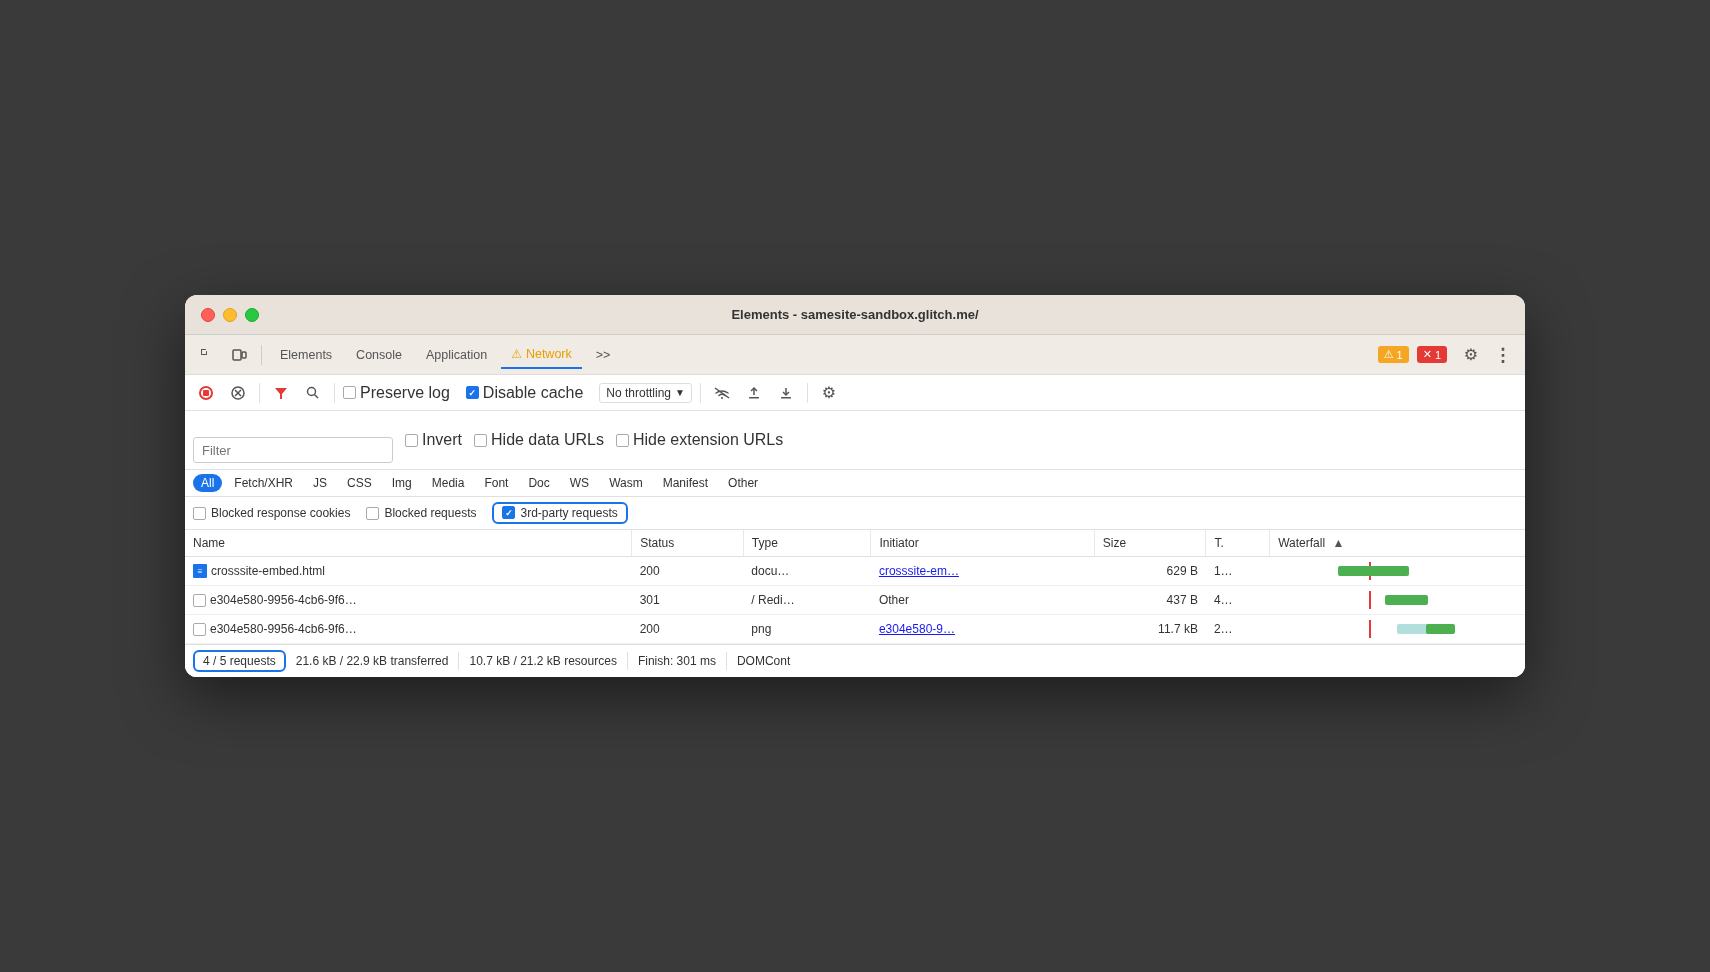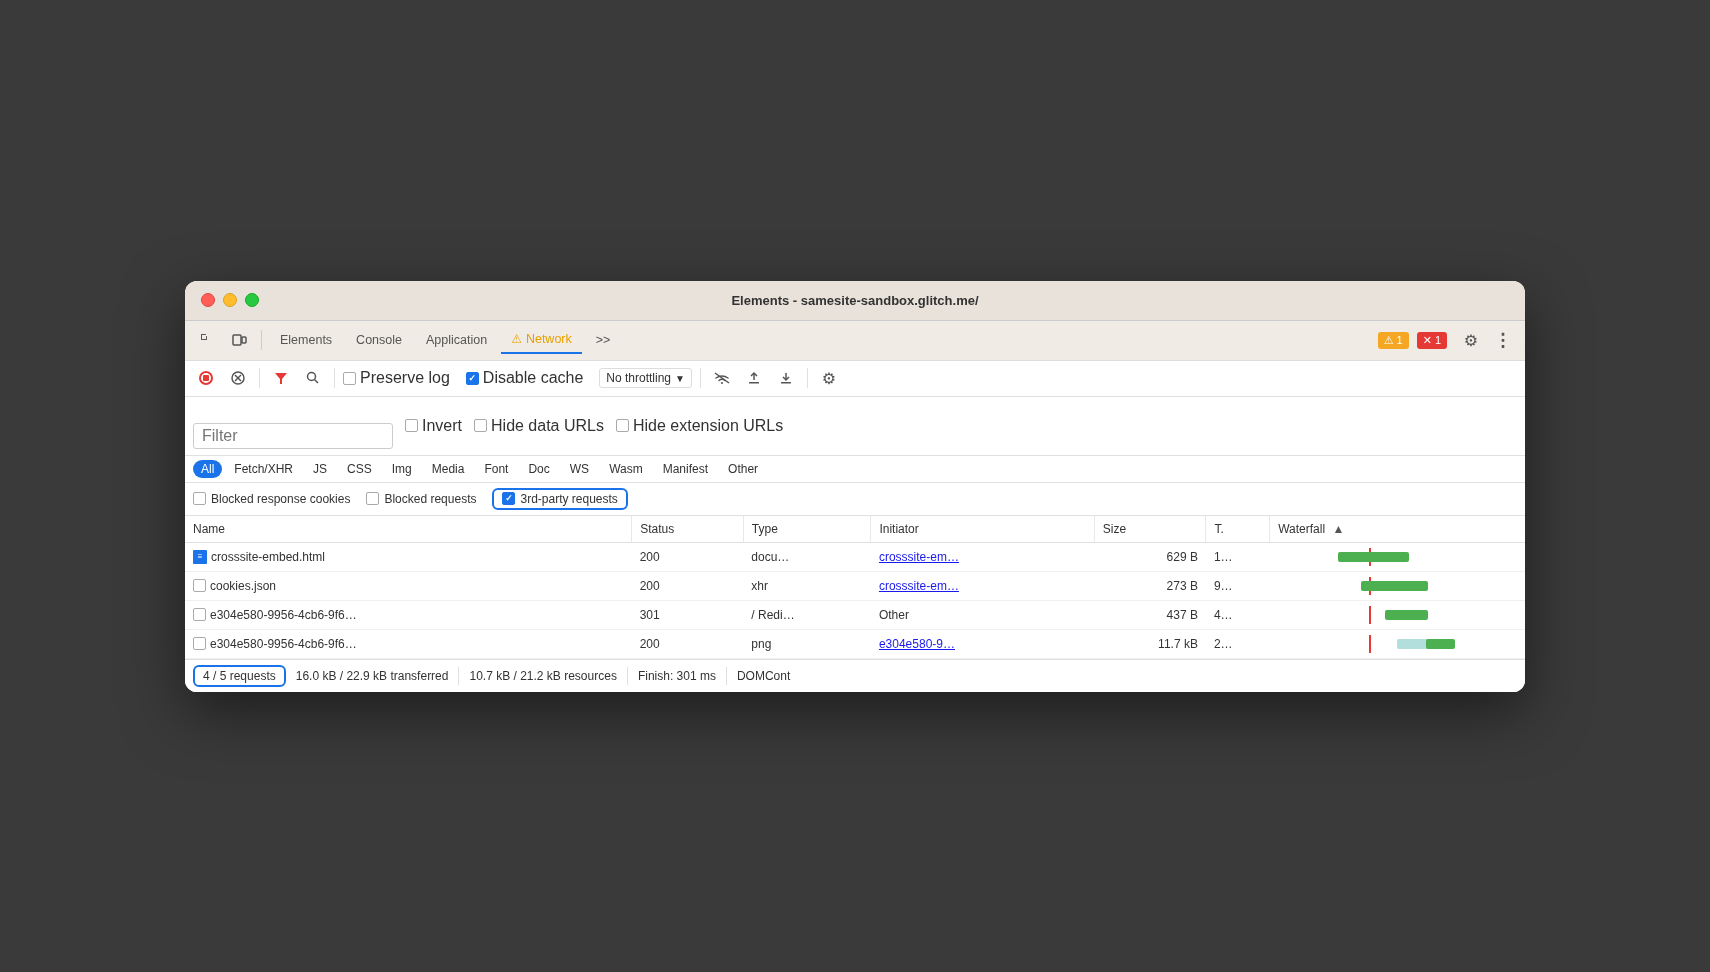--- a/index.html
+++ b/index.html
@@ -190,21 +190,21 @@
       align-items: center;
       gap: 12px;
       padding: 6px 8px;
       border-bottom: 1px solid #e0e0e0;
       background: #fff;
     }
     .filter-input {
       border: 1px solid #ccc;
       border-radius: 3px;
       padding: 3px 8px;
-      font-size: 16px;
+      font-size: 13px;
       width: 200px;
       height: 26px;
       outline: none;
       background: #fff;
       color: #737373;
       margin-top: 20px;
     }
     
     .type-filter-row {
       display: flex;
@@ -581,41 +581,20 @@
           <td class="col-size">629 B</td>
           <td class="col-time">1…</td>
           <td class="col-waterfall">
             <div class="waterfall-container">
               <div class="wf-red-line" style="left:38%;"></div>
               <div class="waterfall-bar wf-green" style="left:25%;width:30%;"></div>
             </div>
           </td>
         </tr>
 
-        <tr>
-          <td class="col-name">
-            <span style="display:flex;align-items:center;">
-              <span class="file-icon-empty"></span>
-              <span>cookies.json</span>
-            </span>
-          </td>
-          <td class="col-status">200</td>
-          <td class="col-type">xhr</td>
-          <td class="col-initiator">
-            <span class="initiator-link">crosssite-em…</span>
-          </td>
-          <td class="col-size">273 B</td>
-          <td class="col-time">9…</td>
-          <td class="col-waterfall">
-            <div class="waterfall-container">
-              <div class="wf-red-line" style="left:38%;"></div>
-              <div class="waterfall-bar wf-green" style="left:35%;width:28%;"></div>
-            </div>
-          </td>
-        </tr>
 
         <tr>
           <td class="col-name">
             <span style="display:flex;align-items:center;">
               <span class="file-icon-empty"></span>
               <span>e304e580-9956-4cb6-9f6…</span>
             </span>
           </td>
           <td class="col-status">301</td>
           <td class="col-type">/ Redi…</td>
@@ -652,20 +631,20 @@
               <div class="waterfall-bar wf-light" style="left:50%;width:14%;"></div>
               <div class="waterfall-bar wf-green" style="left:62%;width:12%;"></div>
             </div>
           </td>
         </tr>
       </tbody>
     </table>
 
     <div class="status-bar">
       <div class="status-segment requests-highlight">4 / 5 requests</div>
-      <div class="status-segment">16.0 kB / 22.9 kB transferred</div>
+      <div class="status-segment">21.6 kB / 22.9 kB transferred</div>
       <div class="status-segment">10.7 kB / 21.2 kB resources</div>
       <div class="status-segment">Finish: 301 ms</div>
       <div class="status-segment">DOMCont</div>
     </div>
 
   </div>
 </div>
 
 </body></html>

